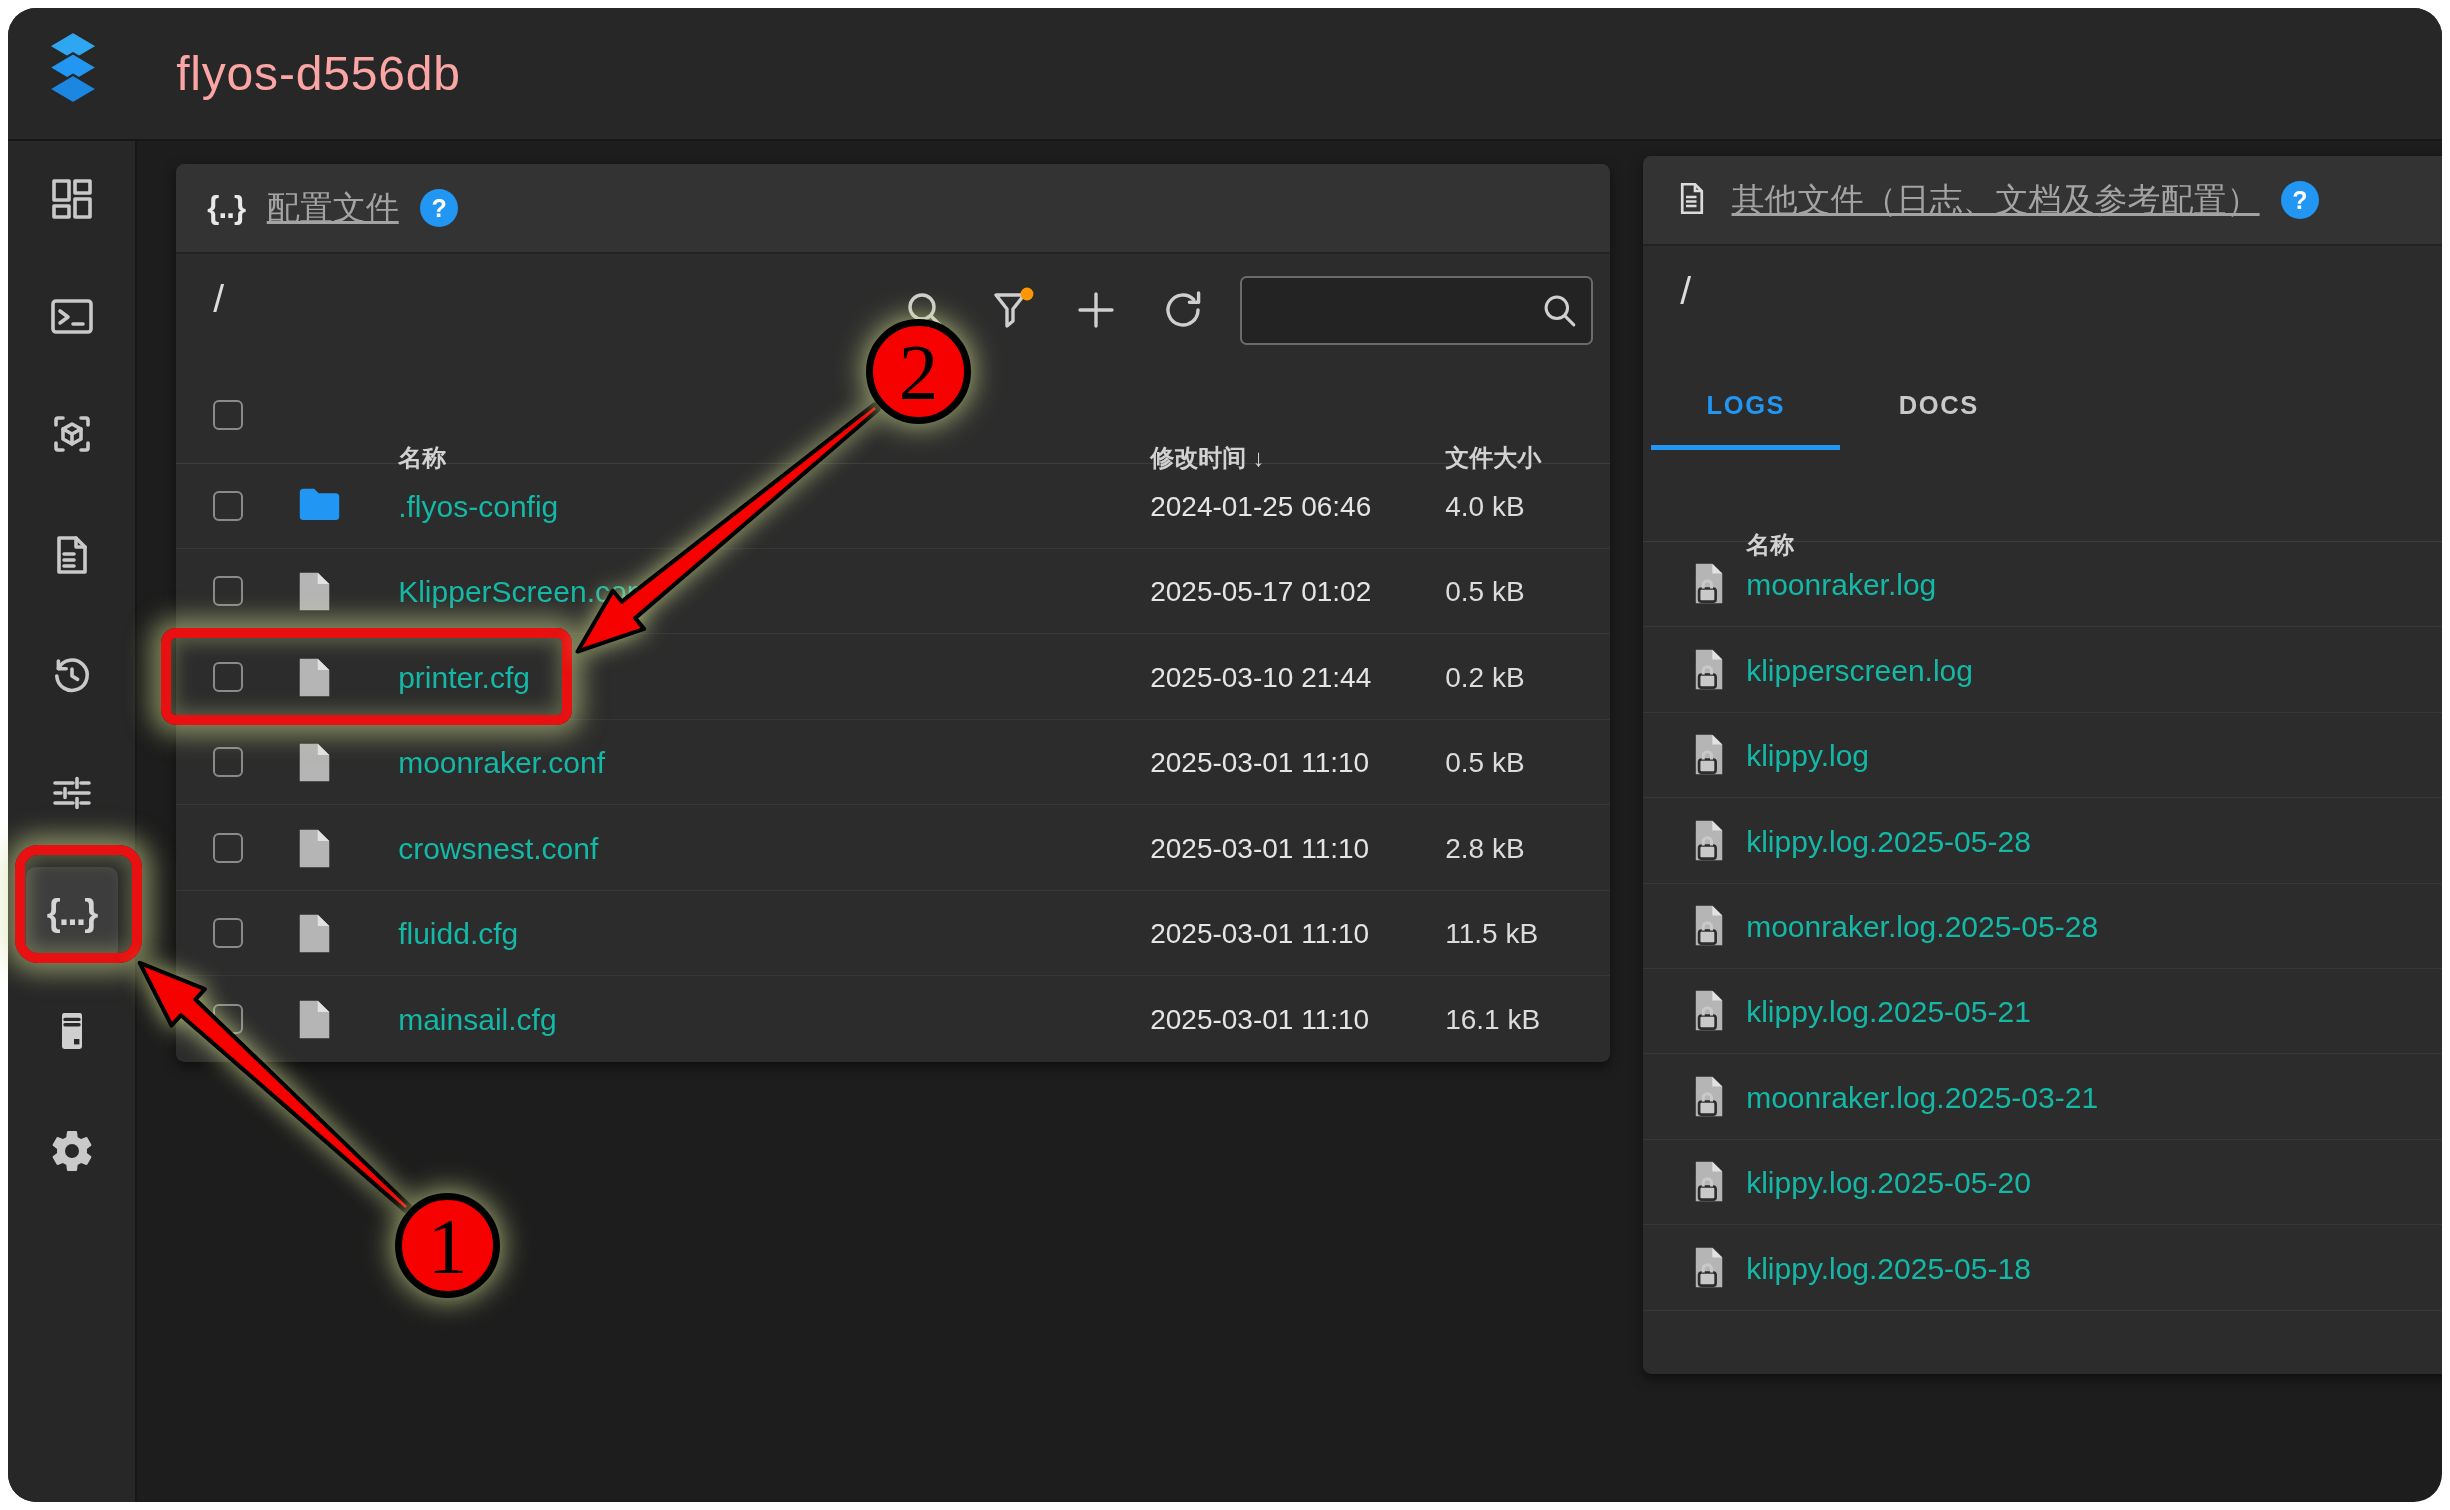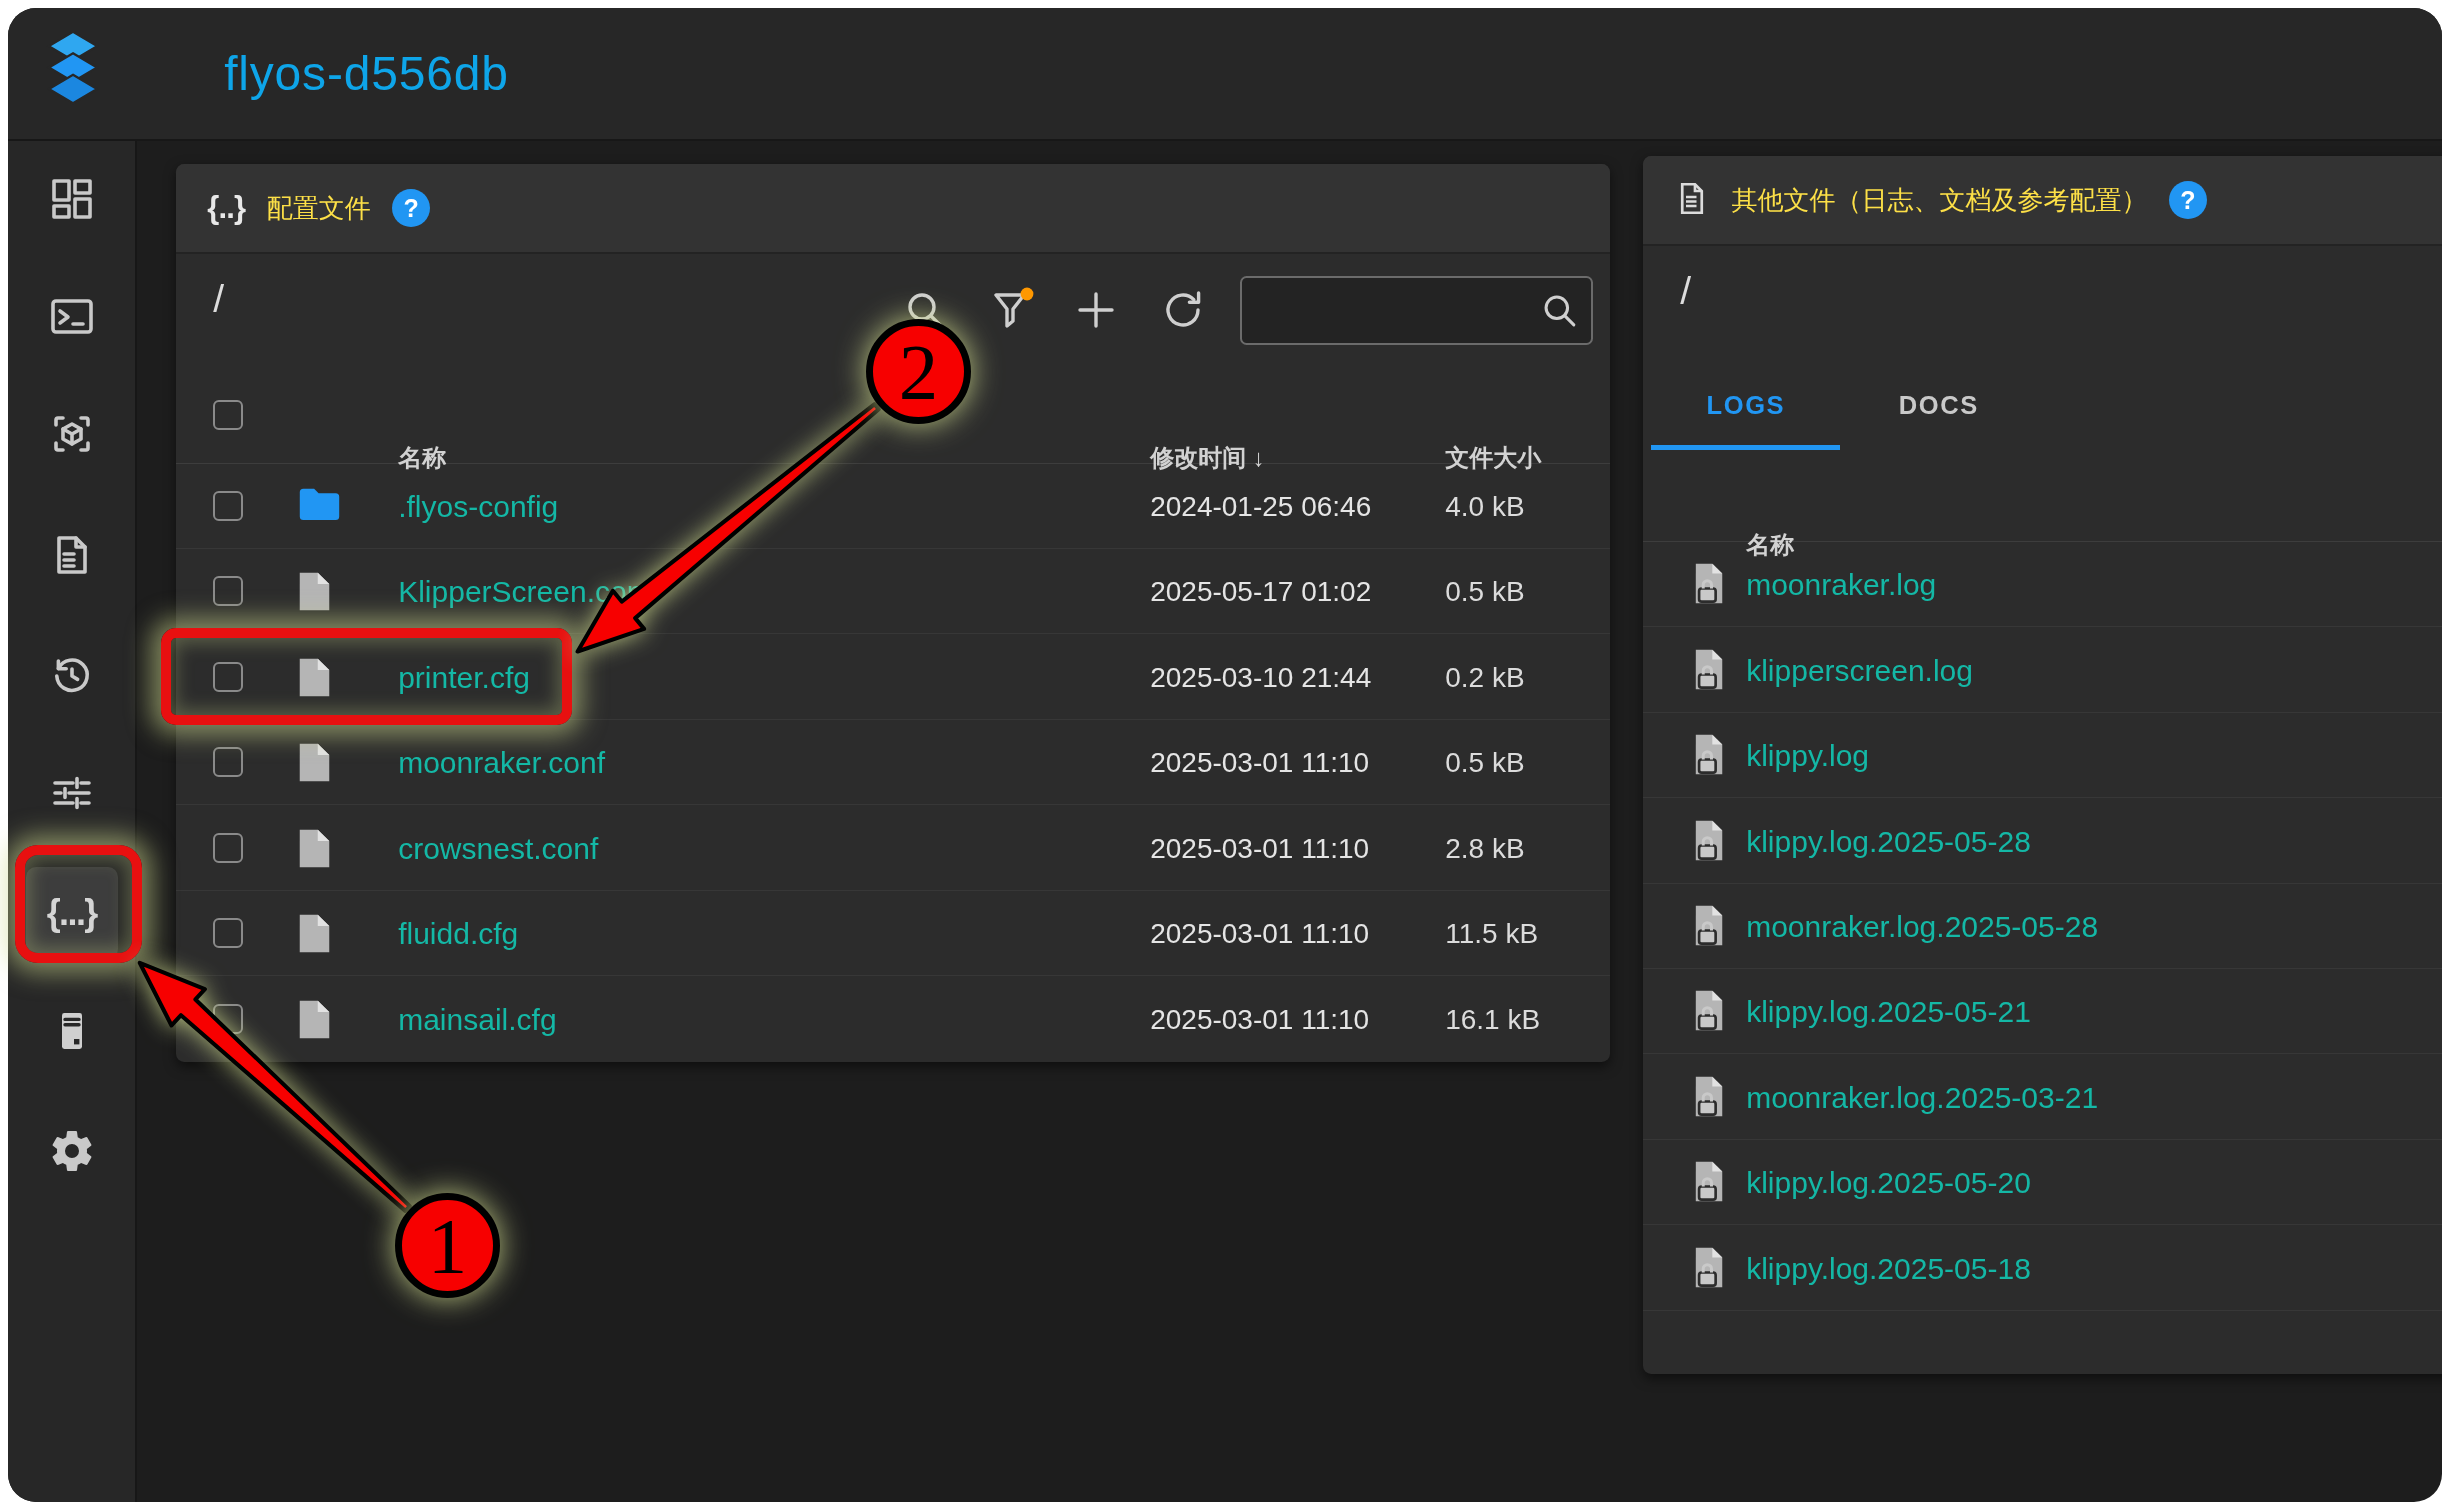--- a/index.html
+++ b/index.html
@@ -18,21 +18,21 @@
   .appbar {
     position:absolute; left:0; top:0; right:0; height:133px;
     background:#272727; border-bottom:2.5px solid #171717;
   }
   .logo-btn {
     position:absolute; left:0; top:0; width:129px; height:131px;
     display:flex; align-items:center; justify-content:center;
   }
   .app-title {
     position:absolute; left:168px; top:0; height:136px; line-height:131px;
-    font-size:48px; font-weight:400; color:#0ea5e9; letter-spacing:0.8px;margin-left:48px;
+    font-size:48px; font-weight:400; color:#fca5a5; letter-spacing:0.8px;
   }
   
   .sidenav {
     position:absolute; left:0; top:133px; width:129px; bottom:0;
     background:#272727; border-right:2.5px solid #171717;
   }
   .nav-item {
     position:absolute; left:50%; transform:translate(-50%,-50%);
     width:92px; height:92px; border-radius:10px;
     display:flex; align-items:center; justify-content:center;
@@ -46,21 +46,21 @@
     box-shadow:0 4.1px 11.5px rgba(0,0,0,.5);
   }
   .config-panel { left:168px; top:156px; width:1434px; height:898px; }
   .other-panel  { left:1635px; top:148px; width:942px; height:1218px; }
   .panel-header {
     position:absolute; left:0; top:0; right:0; height:90px;
     background:#333333; border-bottom:2.5px solid #232323;
     border-radius:8.2px 8.2px 0 0;
     display:flex; align-items:center; padding:0 31px; gap:21.4px;
   }
-  .panel-title { font-size:26px; color:#fde047; white-space:nowrap; }
+  .panel-title { font-size:33px; color:#a3a3a3; white-space:nowrap;text-decoration:underline; }
   .braces-glyph { font-size:31px; font-weight:bold; color:#e8e8e8; letter-spacing:-0.8px; }
   .help-badge {
     width:38px; height:38px; border-radius:50%; background:#2196f3;
     color:#fff; font-size:25px; font-weight:bold;
     display:flex; align-items:center; justify-content:center; flex:0 0 auto;
   }
   .doc-icon svg { stroke:#dcdcdc; fill:none; stroke-width:1.8; }
   
   .toolbar { position:absolute; left:0; top:90px; right:0; height:111px; }
   .path-label { position:absolute; left:37px; top:23px; font-size:39px; color:#dddddd; }

